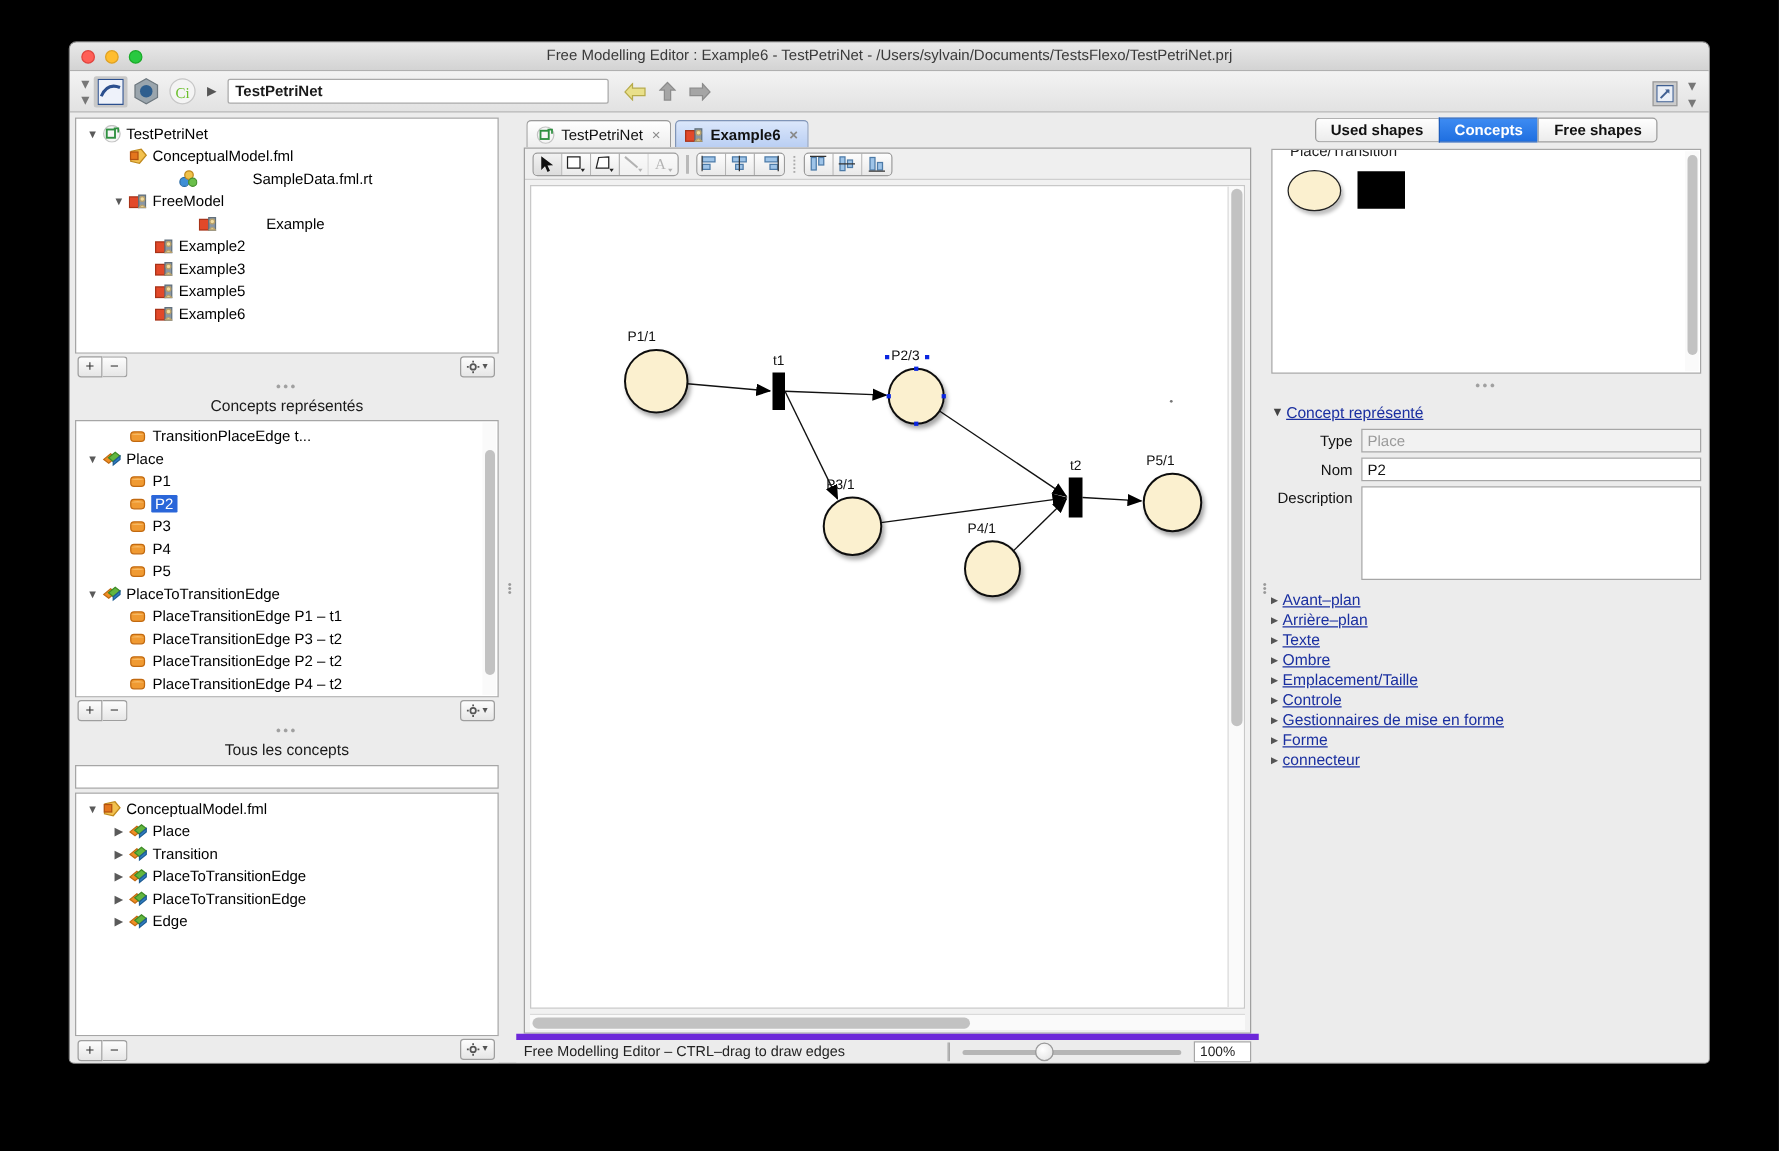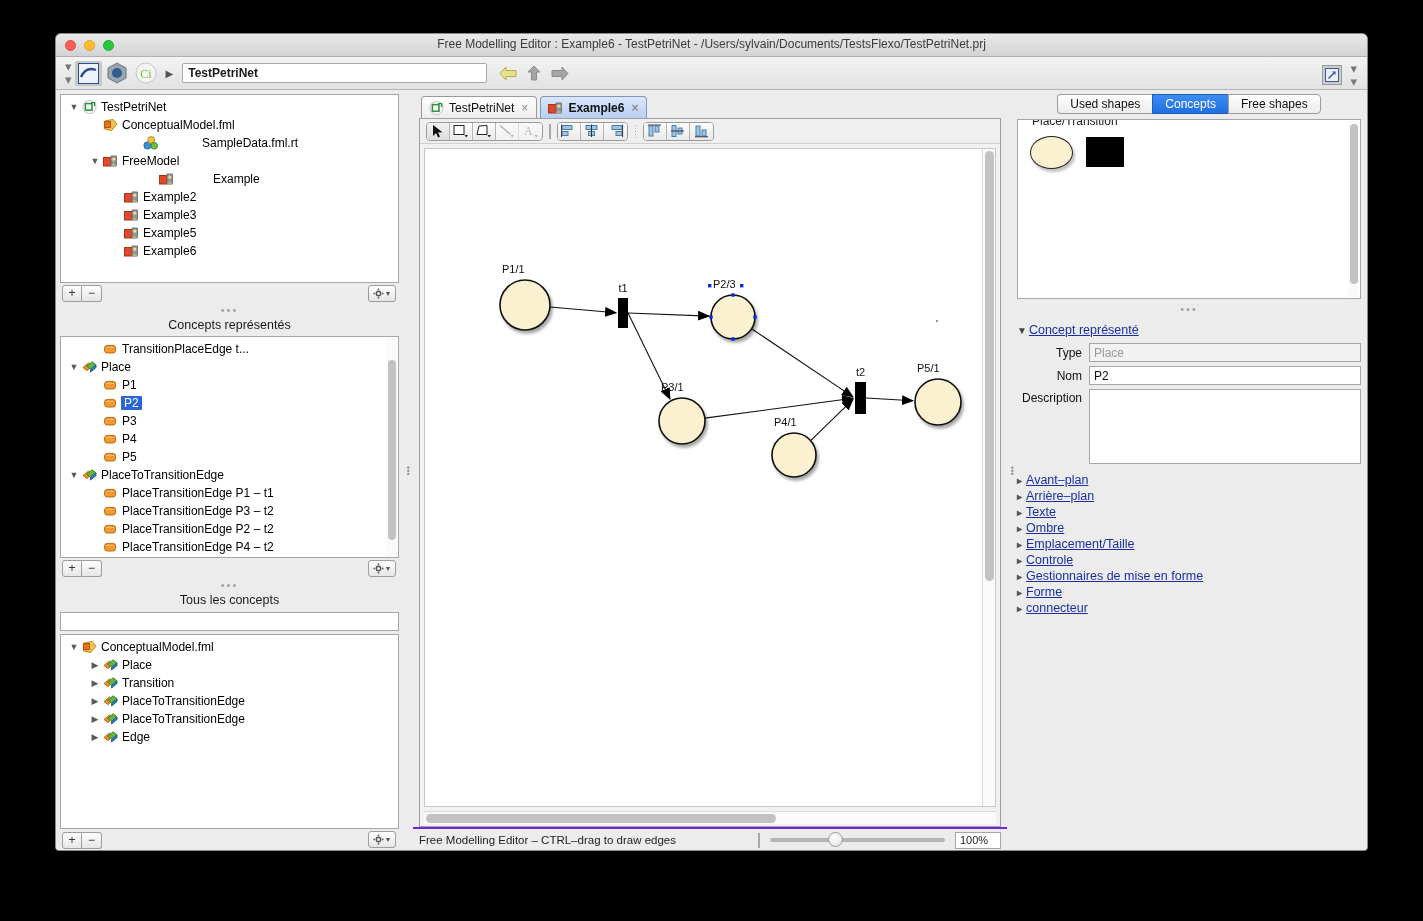--- a/index.html
+++ b/index.html
@@ -148,31 +148,31 @@
   .tbtn.dis { opacity: .42; }
   .sep { width: 2px; height: 15px; border-left: 1px solid #a8a8a8; border-right: 1px solid #a8a8a8; }
   .dotsep { width: 3px; height: 15px; background-image: radial-gradient(#aaa 40%, transparent 41%); background-size: 3px 3px; }
 
   #canvaswrap { flex: 1; background: #fff; position: relative; overflow: hidden; border: 1px solid #c8c8c8; margin: 4px; }
   #vscroll { position: absolute; right: 0px; top: 0; width: 13px; bottom: 0; background: #fafafa; border-left: 1px solid #dadada; }
   #vthumb { position: absolute; left: 2px; top: 2px; width: 9px; height: 430px; border-radius: 5px; background: #c2c2c2; }
   #hscrollbar { height: 13px; background: #fafafa; border-top: 1px solid #dadada; position: relative; margin: 0 4px 2px 4px; }
   #hthumb { position: absolute; left: 2px; top: 2px; height: 9px; width: 350px; border-radius: 5px; background: #c2c2c2; }
   #statusbar {
-    height: 24px; border-top: 2px solid #6d28d9; background: #ececec;
+    height: 24px; border-top: 5px solid #6d28d9; background: #ececec;
     display: flex; align-items: center; padding: 0 6px; gap: 10px; font-size: 11.5px; color: #222;
   }
   .zoomslider { width: 175px; height: 4px; background: #b5b5b5; border-radius: 2px; position: relative; }
   .zoomknob { position: absolute; left: 58px; top: -6px; width: 15px; height: 15px; border-radius: 50%;
               background: radial-gradient(circle at 40% 35%, #fff, #e0e0e0); border: 1px solid #9a9a9a; }
   .zoombox { width: 46px; height: 17px; background: #fff; border: 1px solid #a6a6a6; font-size: 11px;
              display: flex; align-items: center; padding-left: 4px; }
 
   
-  .segctrl { display: flex; justify-content: center; margin-bottom: 5px; }
+  .segctrl { display: flex; justify-content: center; margin-bottom: 5px; font-weight: bold; }
   .seg {
     font-size: 12px; height: 20px; padding: 0 12px; display: flex; align-items: center;
     background: linear-gradient(#fefefe,#ececec); border: 1px solid #9d9d9d; border-right: none; color: #111;
   }
   .seg:first-child { border-radius: 4px 0 0 4px; }
   .seg:last-child { border-radius: 0 4px 4px 0; border-right: 1px solid #9d9d9d; }
   .seg.active { background: linear-gradient(#3d8bf2,#1f6fe0); color: #fff; border-color: #1c5dbd; }
   #shapebox { height: 180px; background: #fff; border: 1px solid #a6a6a6; position: relative; overflow: hidden; }
   #shapebox .sbscroll { position: absolute; right: 1px; top: 1px; bottom: 1px; width: 11px; background:#fafafa;}
   #shapebox .sbthumb { position:absolute; left:2px; top:3px; width:8px; height:160px; border-radius:4px; background:#c2c2c2;}

